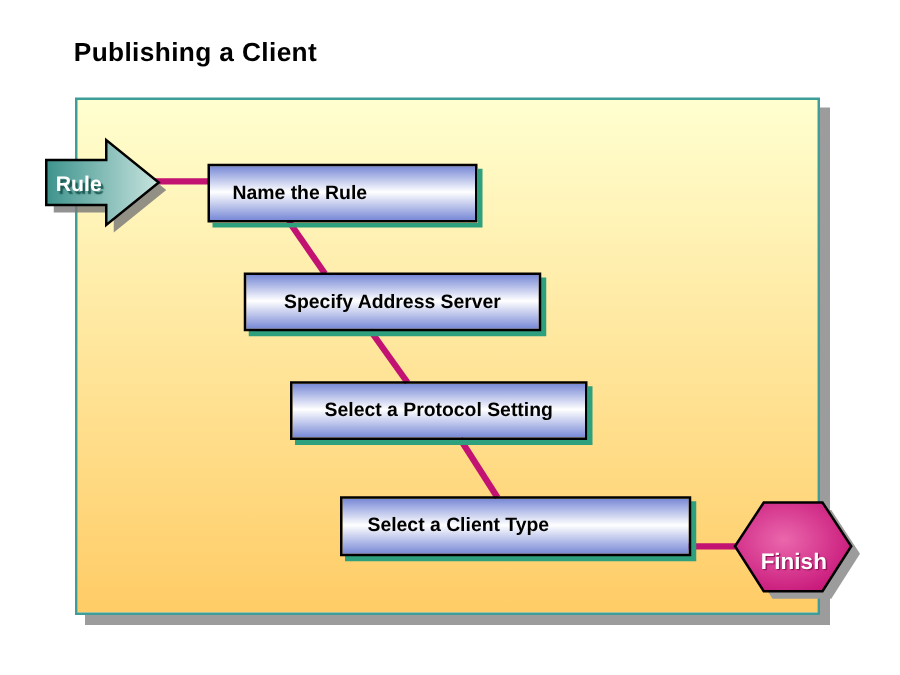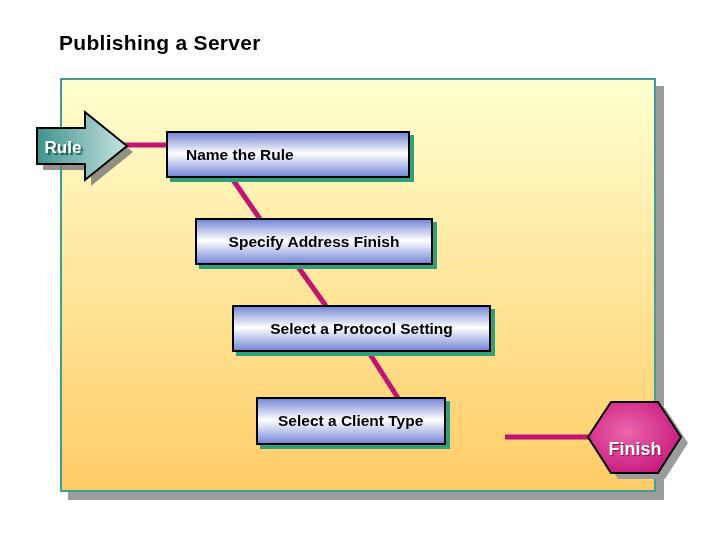--- a/index.html
+++ b/index.html
@@ -24,24 +24,24 @@
   .connector-line{stroke:var(--connector,#C21272);stroke-width:5;fill:none;}
   .step-box{
     position:absolute;box-sizing:border-box;height:47px;
     border:2px solid var(--step-box-border,#000);
     background:linear-gradient(180deg,var(--step-box-edge,#7889D6) 0%,var(--step-box-center,#FFFFFF) 48%,var(--step-box-edge,#7889D6) 100%);
     box-shadow:4px 4px 0 var(--step-box-shadow,#2FA07E);
     display:flex;align-items:center;
     font-size:15.5px;font-weight:bold;color:#000;
     z-index:3;white-space:nowrap;
   }
-  .step-box-1{left:166px;top:131px;width:244px;padding-left:18px;}
+  .step-box-1{left:166px;top:131px;width:216px;padding-left:18px;}
   .step-box-2{left:195px;top:218px;width:238px;justify-content:center;}
-  .step-box-3{left:232px;top:305px;width:259px;justify-content:center;}
-  .step-box-4{left:256px;top:397px;width:190px;height:48px;padding-left:20px;}
+  .step-box-3{left:232px;top:305px;width:238px;justify-content:center;}
+  .step-box-4{left:272px;top:397px;width:281px;height:48px;padding-left:20px;}
   .start-arrow-svg{position:absolute;left:32px;top:105px;width:110px;height:92px;z-index:3;}
   .shape-shadow{fill:#777777;opacity:0.8;}
   .outlined-shape{stroke:#000;stroke-width:2;}
   .start-label{
     position:absolute;left:35px;top:131px;width:56px;height:34px;z-index:4;
     display:flex;align-items:center;justify-content:center;
     font-size:17px;font-weight:bold;color:var(--label-text,#FFF);
     text-shadow:2px 2px 1px #1c5a54;
   }
   .finish-hex-svg{position:absolute;left:580px;top:394px;width:112px;height:92px;z-index:3;}
@@ -51,21 +51,21 @@
     display:flex;align-items:center;justify-content:center;
     font-size:18px;font-weight:bold;color:var(--label-text,#FFF);
     text-shadow:1px 1px 1px #8a0a50;
   }
 </style>
 </head>
 <body>
 
 <div>
 
-  <h1 class="slide-title">Publishing a Server</h1>
+  <h1 class="slide-title">Publishing a Client</h1>
 
   <div class="flow-panel"></div>
 
   <svg class="connector-svg" viewBox="0 0 720 540">
     <line class="connector-line" x1="123" y1="145" x2="170" y2="145"></line>
     <line class="connector-line" x1="231" y1="177" x2="260" y2="219"></line>
     <line class="connector-line" x1="296" y1="264" x2="326" y2="306"></line>
     <line class="connector-line" x1="368" y1="351" x2="398" y2="398"></line>
     <line class="connector-line" x1="505" y1="437" x2="600" y2="437"></line>
   </svg>
@@ -79,21 +79,21 @@
     </defs>
     <polygon class="shape-shadow" points="11,29 59,29 59,13 101,47 59,81 59,65 11,65"></polygon>
     <polygon class="outlined-shape" fill="url(#arrowGrad)" points="5,23 53,23 53,7 95,41 53,75 53,59 5,59"></polygon>
   </svg>
   <div class="start-label">Rule</div>
 
   <div class="step-box step-box-1">
     <span>Name the Rule</span>
   </div>
   <div class="step-box step-box-2">
-    <span>Specify Address Finish</span>
+    <span>Specify Address Server</span>
   </div>
   <div class="step-box step-box-3">
     <span>Select a Protocol Setting</span>
   </div>
   <div class="step-box step-box-4">
     <span>Select a Client Type</span>
   </div>
 
   <svg class="finish-hex-svg" viewBox="0 0 112 92">
     <defs>

